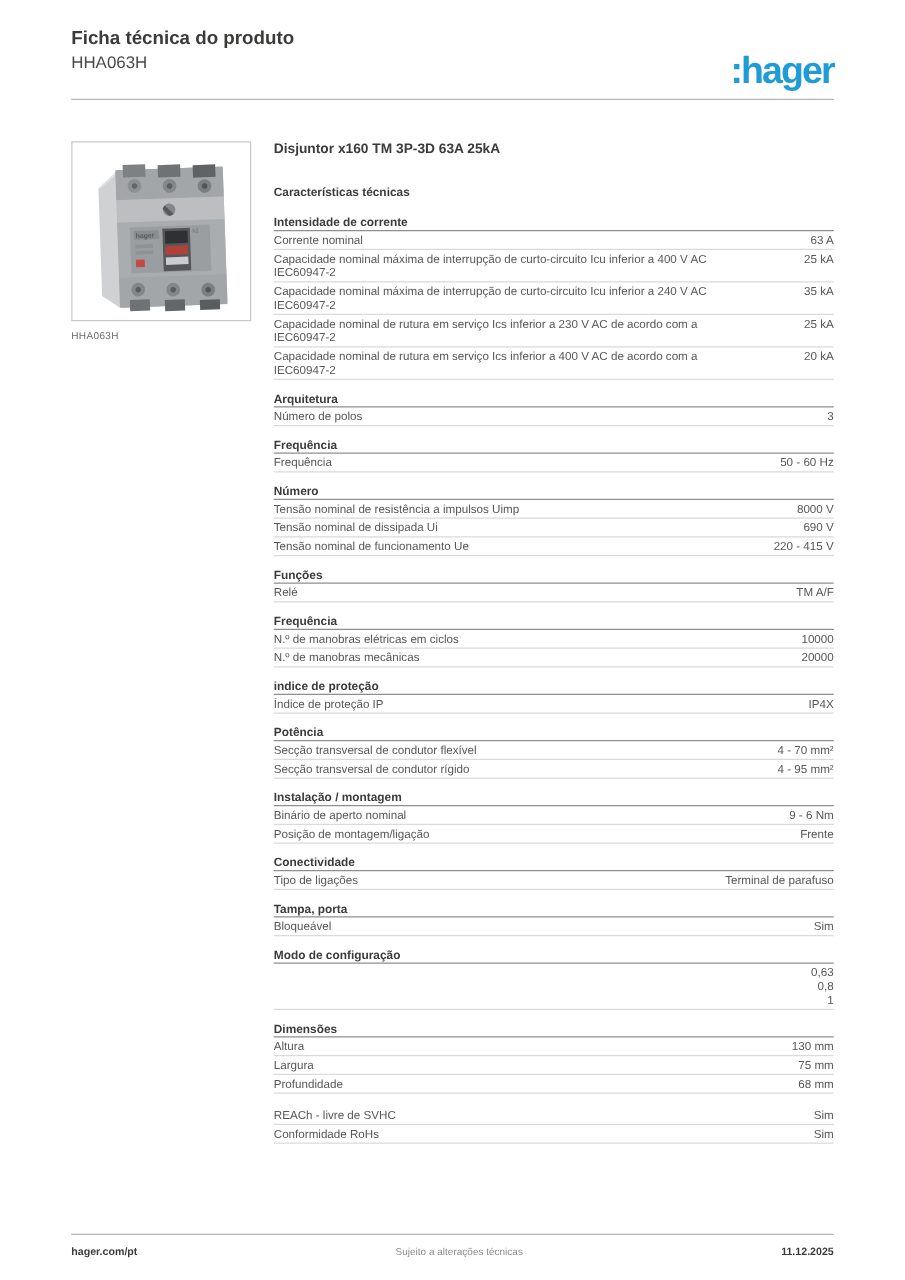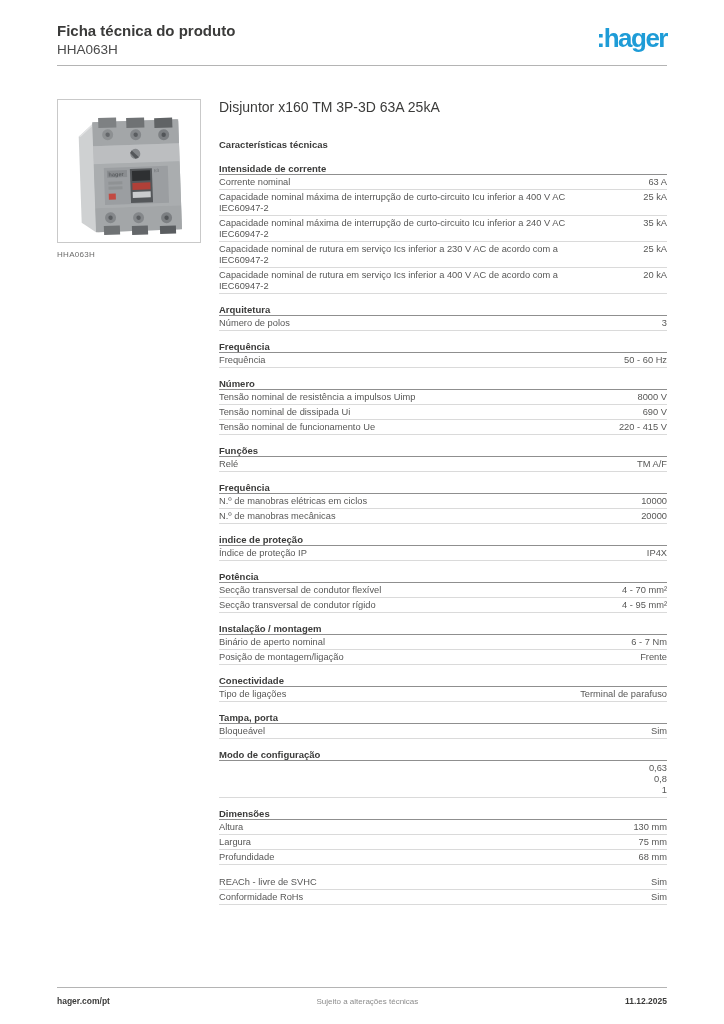--- a/index.html
+++ b/index.html
@@ -10,36 +10,36 @@
     font-family: "Liberation Sans", sans-serif;
     color: #3b3b3a;
     overflow: hidden;
   }
   .page { padding: 22px 57px 0 57px; }
 
   
   .hdr { display: flex; justify-content: space-between; align-items: flex-start; }
   .hdr-title { font-size: 15px; font-weight: bold; color: #3b3b3a; line-height: 1.25; }
   .hdr-sub { font-size: 13.5px; color: #4a4a4a; line-height: 1.3; }
-  .logo { font-size: 26px; font-weight: bold; letter-spacing: -1.5px; line-height: 1; margin-top: 3px; }
+  .logo { font-size: 30px; font-weight: bold; letter-spacing: -1.5px; line-height: 1; margin-top: 20px; }
   .hdr-rule { border-bottom: 1px solid #b4b4b4; margin-top: 7px; }
 
   
   .main { display: flex; gap: 18px; margin-top: 33px; }
   .col-left { width: 144px; flex: 0 0 144px; }
   .image-box {
     width: 144px; height: 144px;
     border: 1px solid #c9c9c9;
     background: #fff;
     display: flex; align-items: center; justify-content: center;
   }
   .img-caption { font-size: 8px; color: #6b6b6a; margin-top: 7px; letter-spacing: 0.3px; }
   .col-right { flex: 1; min-width: 0; }
 
-  .product-heading { font-size: 14px; font-weight: normal; color: #3b3b3a; margin-bottom: 24px; }
+  .product-heading { font-size: 11px; font-weight: bold; color: #3b3b3a; margin-bottom: 24px; }
   .char-heading { font-size: 9.5px; font-weight: bold; color: #3b3b3a; margin-bottom: 13px; }
 
   
   .sec { margin-bottom: 10px; }
   .sec-title {
     font-size: 9.5px; font-weight: bold; color: #3b3b3a;
     padding-bottom: 0; border-bottom: 1px solid #8f8f8f;
   }
   .row {
     display: flex; justify-content: space-between; align-items: flex-start;
@@ -261,21 +261,21 @@
     <div class="row-value">4 - 95 mm²</div>
   </div>
 </div>
   </div>
 
   <div class="sec">
     <div class="sec-title">Instalação / montagem</div>
     <div>
   <div class="row">
     <div class="row-label">Binário de aperto nominal</div>
-    <div class="row-value">6 - 7 Nm</div>
+    <div class="row-value">9 - 6 Nm</div>
   </div>
 
   <div class="row">
     <div class="row-label">Posição de montagem/ligação</div>
     <div class="row-value">Frente</div>
   </div>
 </div>
   </div>
 
   <div class="sec">

